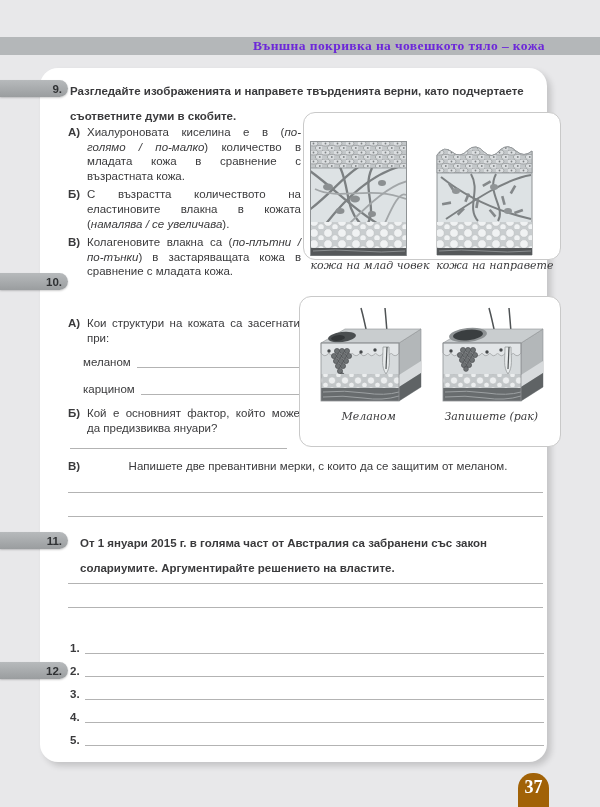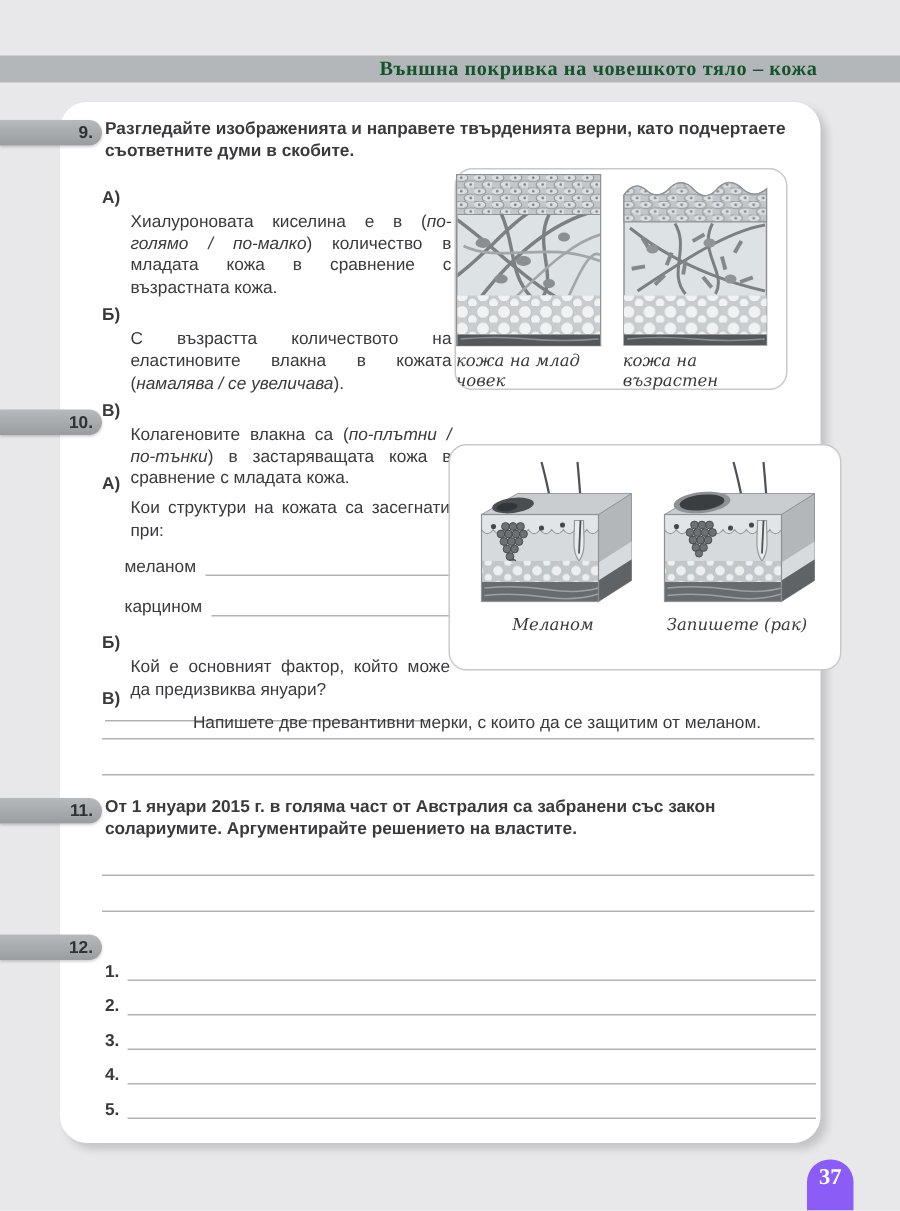--- a/index.html
+++ b/index.html
@@ -3,58 +3,58 @@
 <meta charset="utf-8">
 <style>
   html,body{margin:0;padding:0;}
   body{background:#e8e8ea;}
   .page{position:relative;width:600px;height:807px;background:#e8e8ea;overflow:hidden;
         font-family:"Liberation Sans",sans-serif;color:#3a3a3c;}
   .abs{position:absolute;}
 
   
   .header-bar{left:0;top:37px;width:600px;height:18px;background:#b4b7b9;}
-  .header-title{position:absolute;right:55px;top:1px;color:#14532d;
+  .header-title{position:absolute;right:55px;top:1px;color:#6d28d9;
      font-family:"Liberation Serif",serif;font-weight:bold;font-size:13.5px;letter-spacing:.4px;}
 
   
   .card{left:40px;top:68px;width:507px;height:694px;background:#ffffff;border-radius:18px;
         box-shadow:4px 4px 6px rgba(0,0,0,.16);}
 
   
   .qtab{left:0;width:68px;height:17px;background:linear-gradient(#b7babc,#9a9d9f);
         border-radius:0 9px 9px 0;display:flex;align-items:center;justify-content:flex-end;
         padding-right:6px;box-sizing:border-box;font-weight:bold;font-size:11.5px;color:#2f3133;
         box-shadow:0 1px 2px rgba(0,0,0,.2);}
 
-  .stem{font-weight:bold;font-size:11.5px;line-height:15px;}
+  .stem{font-weight:bold;font-size:11.5px;line-height:25px;}
   .stem i{font-weight:bold;}
   .bodytxt{font-size:11.5px;line-height:14.6px;}
 
   .item{display:flex;margin-bottom:4px;}
   .item .lbl{font-weight:bold;width:19px;flex:none;}
-  .item .txt{flex:1;text-align:justify;margin-top:16px;}
+  .item .txt{flex:1;text-align:justify;}
 
   .blankrow{display:flex;align-items:flex-end;font-size:11.5px;}
   .blankrow .line{flex:1;border-bottom:1px solid #b3b3b3;margin-left:6px;height:13px;}
   .hr{border-bottom:1px solid #b3b3b3;}
 
   
   .figbox{background:#ffffff;border:1px solid #c9c9c9;border-radius:12px;
           display:flex;justify-content:space-evenly;align-items:flex-start;box-sizing:border-box;}
   .fig{display:flex;flex-direction:column;}
   .caption{font-family:"DejaVu Serif",serif;font-style:italic;font-size:11px;color:#3a3a3c;margin-top:3px;}
   .caption.center{text-align:center;}
 
   
   .numrow{display:flex;align-items:flex-end;font-size:11.5px;font-weight:bold;}
   .numrow .line{flex:1;border-bottom:1px solid #b3b3b3;margin-left:5px;height:13px;}
 
-  .page-num{left:538px;top:773px;width:31px;height:34px;background:#8b5cf6;
-            border-radius:15px 15px 0 0;color:#ffffff;font-weight:bold;font-size:15px;
+  .page-num{left:518px;top:773px;width:31px;height:34px;background:#a16207;
+            border-radius:15px 15px 0 0;color:#ffffff;font-weight:bold;font-size:18px;
             text-align:center;padding-top:4px;box-sizing:border-box;
             font-family:"Liberation Serif",serif;}
 </style>
 </head>
 <body>
 
 <div class="page">
 
   <div class="abs header-bar">
     <span class="header-title">Външна покривка на човешкото тяло – кожа</span>
@@ -75,21 +75,21 @@
     <div class="item bodytxt">
       <span class="lbl">Б)</span>
       <span class="txt"><span>С възрастта количеството на еластиновите влакна в кожата (</span><i>намалява / се увеличава</i><span>).</span></span>
     </div>
     <div class="item bodytxt">
       <span class="lbl">В)</span>
       <span class="txt"><span>Колагеновите влакна са (</span><i>по-плътни / по-тънки</i><span>) в застаряващата кожа в сравнение с младата кожа.</span></span>
     </div>
   </div>
 
-  <div class="abs figbox" style="left:303px;top:112px;width:222px;height:148px;padding-top:3px;">
+  <div class="abs figbox" style="left:303px;top:112px;width:258px;height:148px;padding-top:28px;">
     <div class="fig">
       <svg width="97" height="115" viewBox="0 0 97 115">
         <defs>
           <pattern id="cellsY" width="12" height="9" patternUnits="userSpaceOnUse">
             <ellipse cx="3.5" cy="2.5" rx="4.4" ry="2.5" fill="#dcdfe1" stroke="#8e9294" stroke-width="0.7"></ellipse>
             <circle cx="3.5" cy="2.5" r="0.9" fill="#7e8284"></circle>
             <ellipse cx="9.8" cy="7" rx="4.4" ry="2.5" fill="#dcdfe1" stroke="#8e9294" stroke-width="0.7"></ellipse>
             <circle cx="9.8" cy="7" r="0.9" fill="#7e8284"></circle>
           </pattern>
           <pattern id="fatY" width="14" height="11" patternUnits="userSpaceOnUse">
@@ -175,21 +175,21 @@
             <ellipse cx="20" cy="50" rx="4" ry="3"></ellipse>
             <ellipse cx="58" cy="46" rx="4" ry="3"></ellipse>
             <ellipse cx="72" cy="70" rx="4" ry="3"></ellipse>
           </g>
         </g>
         <rect x="1" y="81" width="95" height="26" fill="#c9cdcf"></rect>
         <rect x="1" y="81" width="95" height="26" fill="url(#fatO)"></rect>
         <rect x="1" y="107" width="95" height="7" fill="#55585a"></rect>
         <path d="M3,110 Q25,108 48,110 T95,110" stroke="#8b8f91" stroke-width="1" fill="none"></path>
       </svg>
-      <div class="caption">кожа на възрастен</div>
+      <div class="caption">кожа на направете</div>
     </div>
   </div>
 
   <div class="abs qtab" style="top:273px;">
     <span>10.</span>
   </div>
 
   <div class="abs" style="left:68px;top:316px;width:232px;">
     <div class="item bodytxt">
       <span class="lbl">А)</span>
@@ -315,25 +315,25 @@
   <div class="abs item bodytxt" style="left:68px;top:459px;width:478px;">
     <span class="lbl" style="width:22px;">В)</span>
     <span class="txt" style="text-align:center;">Напишете две превантивни мерки, с които да се защитим от меланом.</span>
   </div>
   <div class="abs hr" style="left:68px;top:480px;width:475px;height:12px;"></div>
   <div class="abs hr" style="left:68px;top:504px;width:475px;height:12px;"></div>
 
   <div class="abs qtab" style="top:532px;padding-left:10px;">
     <span>11.</span>
   </div>
-  <div class="abs stem" style="left:70px;top:531px;width:478px;">От 1 януари 2015 г. в голяма част от Австралия са забранени със закон солариумите. Аргументирайте решението на властите.</div>
+  <div class="abs stem" style="left:80px;top:531px;width:478px;">От 1 януари 2015 г. в голяма част от Австралия са забранени със закон солариумите. Аргументирайте решението на властите.</div>
   <div class="abs hr" style="left:68px;top:571px;width:475px;height:12px;"></div>
   <div class="abs hr" style="left:68px;top:595px;width:475px;height:12px;"></div>
 
-  <div class="abs qtab" style="top:623px;">
+  <div class="abs qtab" style="top:662px;">
     <span>12.</span>
   </div>
 
   <div class="abs numrow" style="left:70px;top:640px;width:474px;">
     <span>1.</span>
     <span class="line"></span>
   </div>
   <div class="abs numrow" style="left:70px;top:663px;width:474px;">
     <span>2.</span>
     <span class="line"></span>

